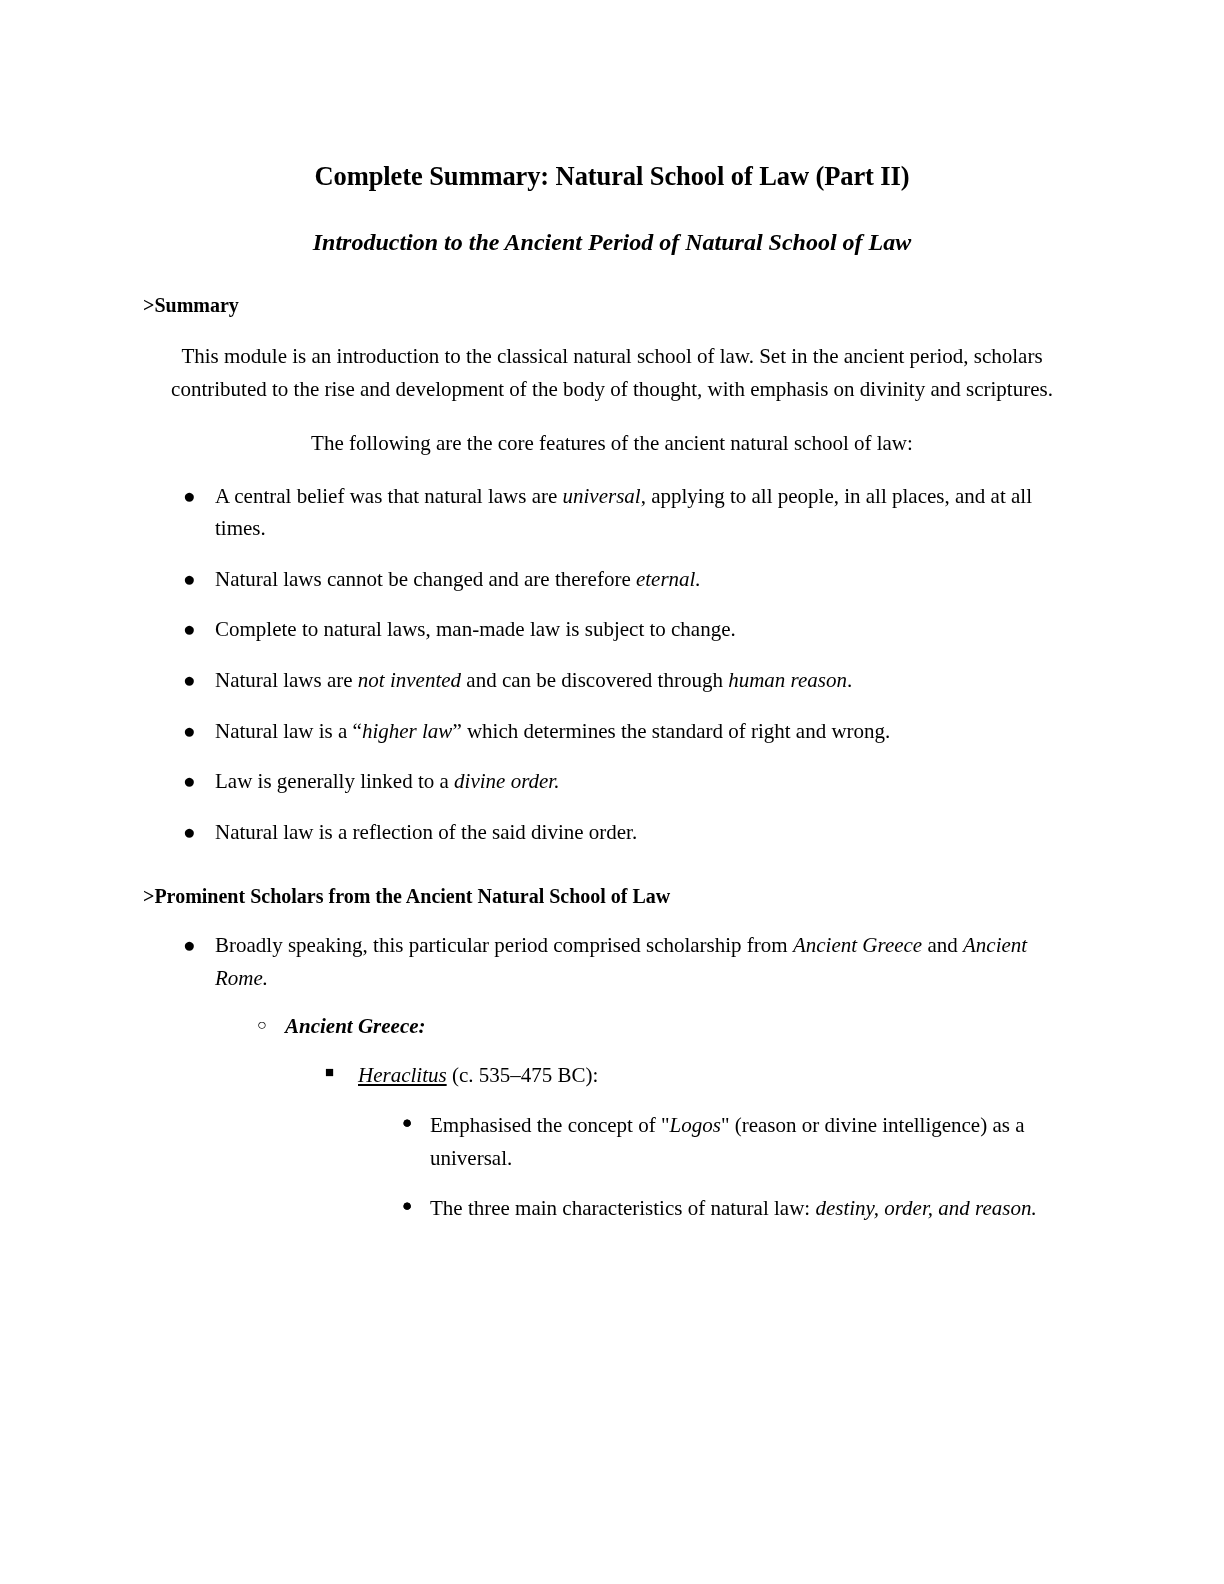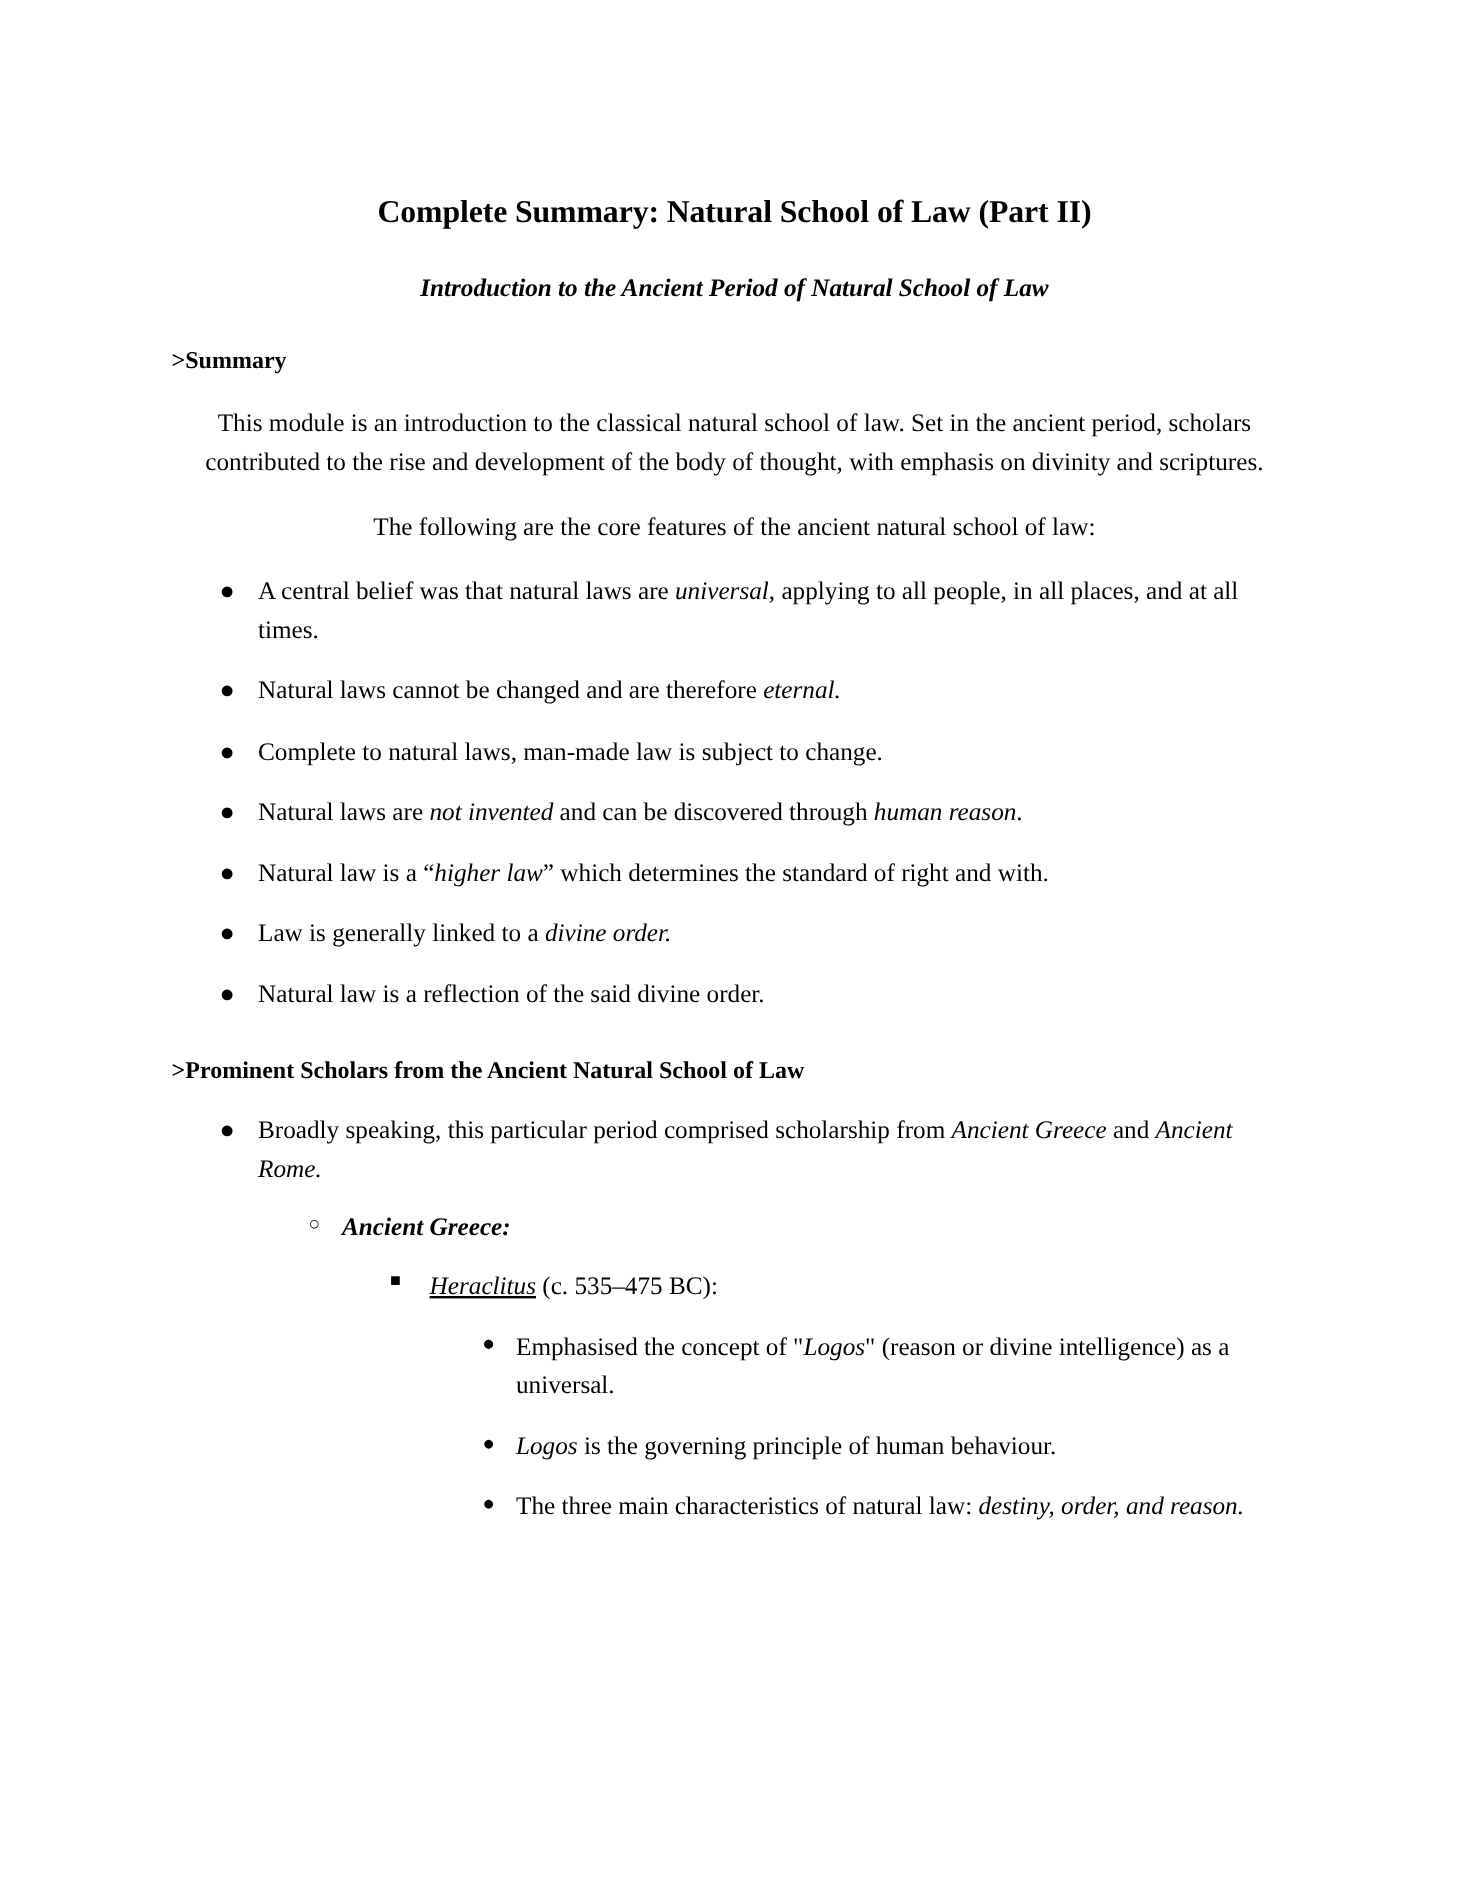--- a/index.html
+++ b/index.html
@@ -24,21 +24,21 @@
   }
   .doc-title {
     font-size: 26.5px;
     font-weight: bold;
     text-align: center;
     margin: 0 0 16px 0;
     line-height: 1.25;
     letter-spacing: -0.1px;
   }
   .doc-subtitle {
-    font-size: 21px;
+    font-size: 24px;
     font-weight: bold;
     font-style: italic;
     text-align: center;
     margin: 34px 0 0 0;
     line-height: 1.25;
   }
   .section-heading {
     font-size: 20px;
     font-weight: bold;
     margin: 35px 0 0 0;
@@ -103,32 +103,32 @@
 
   <div id="sections-root">
       <div class="section-heading">&gt;Summary</div>
       <p class="para">This module is an introduction to the classical natural school of law. Set in the ancient period, scholars contributed to the rise and development of the body of thought, with emphasis on divinity and scriptures.</p>
       <p class="para">The following are the core features of the ancient natural school of law:</p>
       <ul class="lvl lvl1">
         <li class="item"><span class="bullet">●</span><span><span>A central belief was that natural laws are </span><span class="it">universal</span><span>, applying to all people, in all places, and at all times.</span></span></li>
         <li class="item"><span class="bullet">●</span><span><span>Natural laws cannot be changed and are therefore </span><span class="it">eternal.</span></span></li>
         <li class="item"><span class="bullet">●</span><span><span>Complete to natural laws, man-made law is subject to change.</span></span></li>
         <li class="item"><span class="bullet">●</span><span><span>Natural laws are </span><span class="it">not invented</span><span> and can be discovered through </span><span class="it">human reason</span><span>.</span></span></li>
-        <li class="item"><span class="bullet">●</span><span><span>Natural law is a “</span><span class="it">higher law</span><span>” which determines the standard of right and with.</span></span></li>
+        <li class="item"><span class="bullet">●</span><span><span>Natural law is a “</span><span class="it">higher law</span><span>” which determines the standard of right and wrong.</span></span></li>
         <li class="item"><span class="bullet">●</span><span><span>Law is generally linked to a </span><span class="it">divine order.</span></span></li>
         <li class="item"><span class="bullet">●</span><span><span>Natural law is a reflection of the said divine order.</span></span></li>
       </ul>
       <div class="section-heading">&gt;Prominent Scholars from the Ancient Natural School of Law</div>
       <ul class="lvl lvl1">
         <li class="item"><span class="bullet">●</span><span><span>Broadly speaking, this particular period comprised scholarship from </span><span class="it">Ancient Greece</span><span> and </span><span class="it">Ancient Rome.</span></span><ul class="lvl lvl2 nested">
             <li class="item"><span class="bullet">○</span><span><span class="bi">Ancient Greece:</span></span><ul class="lvl lvl3 nested">
                 <li class="item"><span class="bullet">■</span><span><span class="iu">Heraclitus</span><span> (c. 535–475 BC):</span></span><ul class="lvl lvl4 nested">
                     <li class="item"><span class="bullet">●</span></li>
                     <li class="item"><span class="bullet">●</span><span><span>Emphasised the concept of "</span><span class="it">Logos</span><span>" (reason or divine intelligence) as a universal.</span></span></li>
-                    <li class="item"><span class="bullet">●</span><span><span class="it">Logos</span><span> is the governing principle of human behaviour.</span></span></li>
+                    <li class="item"><span class="bullet">●</span></li>
                     <li class="item"><span class="bullet">●</span><span><span>The three main characteristics of natural law: </span><span class="it">destiny, order, and reason.</span></span></li>
                   </ul></li>
               </ul></li>
           </ul></li>
       </ul>
     </div>
 
 </div>
 
 </body></html>

